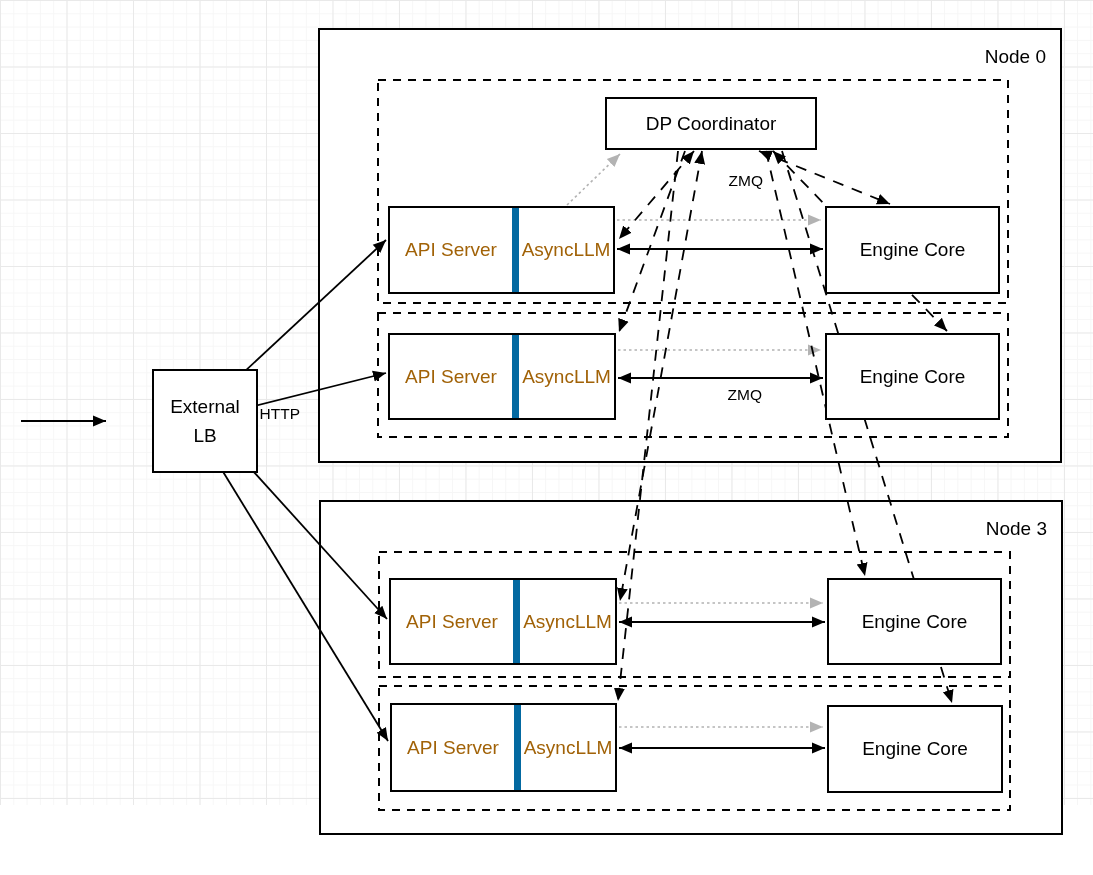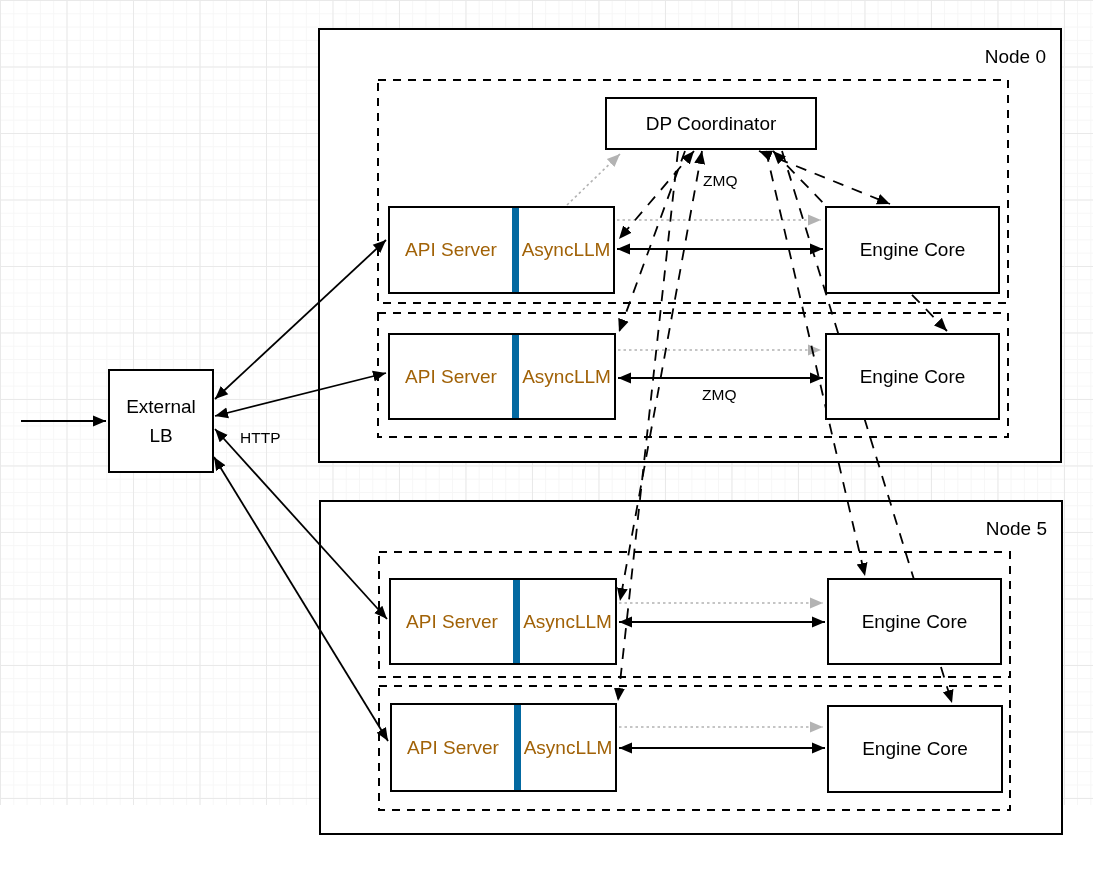--- a/index.html
+++ b/index.html
@@ -35,37 +35,37 @@
   }
   .duo{
     background:#ffffff;border:2px solid #000;z-index:4;
     display:flex;align-items:stretch;font-size:19px;color:#a16207;
   }
   .duo .cell{
     display:flex;align-items:center;justify-content:center;
     box-sizing:border-box;
   }
   .duo .cell.second{border-left:7px solid #0369a1;flex:1;}
-  .lb-box{flex-direction:column;line-height:29px;}
+  .lb-box{flex-direction:column;line-height:29px;margin-left:44px;}
   .float-label{
-    z-index:5;font-size:15.5px;color:#000;text-align:left;
+    z-index:5;font-size:15.5px;color:#000;text-align:right;
     background:transparent;
   }
 </style>
 </head>
 <body>
 
 <div class="canvas">
 
   <div class="abs node-box" style="left:318px;top:28px;width:744px;height:435px;">
     <div class="node-label">Node 0</div>
   </div>
 
   <div class="abs node-box" style="left:319px;top:500px;width:744px;height:335px;">
-    <div class="node-label">Node 5</div>
+    <div class="node-label">Node 3</div>
   </div>
 
   <svg class="edges" width="1093" height="875" viewBox="0 0 1093 875">
     <defs>
       <marker id="ab" viewBox="0 0 14 14" markerWidth="14" markerHeight="14" refX="13" refY="7" orient="auto-start-reverse" markerUnits="userSpaceOnUse">
         <path d="M0,1.5 L13,7 L0,12.5 Z" fill="#000"></path>
       </marker>
       <marker id="ag" viewBox="0 0 14 14" markerWidth="14" markerHeight="14" refX="13" refY="7" orient="auto-start-reverse" markerUnits="userSpaceOnUse">
         <path d="M0,1.5 L13,7 L0,12.5 Z" fill="#b3b3b3"></path>
       </marker>
@@ -139,17 +139,17 @@
   </div>
 
   <div class="abs duo" style="left:390px;top:703px;width:227px;height:89px;">
     <div class="cell" style="width:122px;">API Server</div>
     <div class="cell second">AsyncLLM</div>
   </div>
   <div class="abs shape" style="left:827px;top:705px;width:176px;height:88px;">
     <span>Engine Core</span>
   </div>
 
-  <div class="abs float-label" style="left:240px;top:429px;width:60px;">HTTP</div>
+  <div class="abs float-label" style="left:240px;top:405px;width:60px;">HTTP</div>
   <div class="abs float-label" style="left:703px;top:172px;width:60px;">ZMQ</div>
   <div class="abs float-label" style="left:702px;top:386px;width:60px;">ZMQ</div>
 
 </div>
 
 </body></html>

